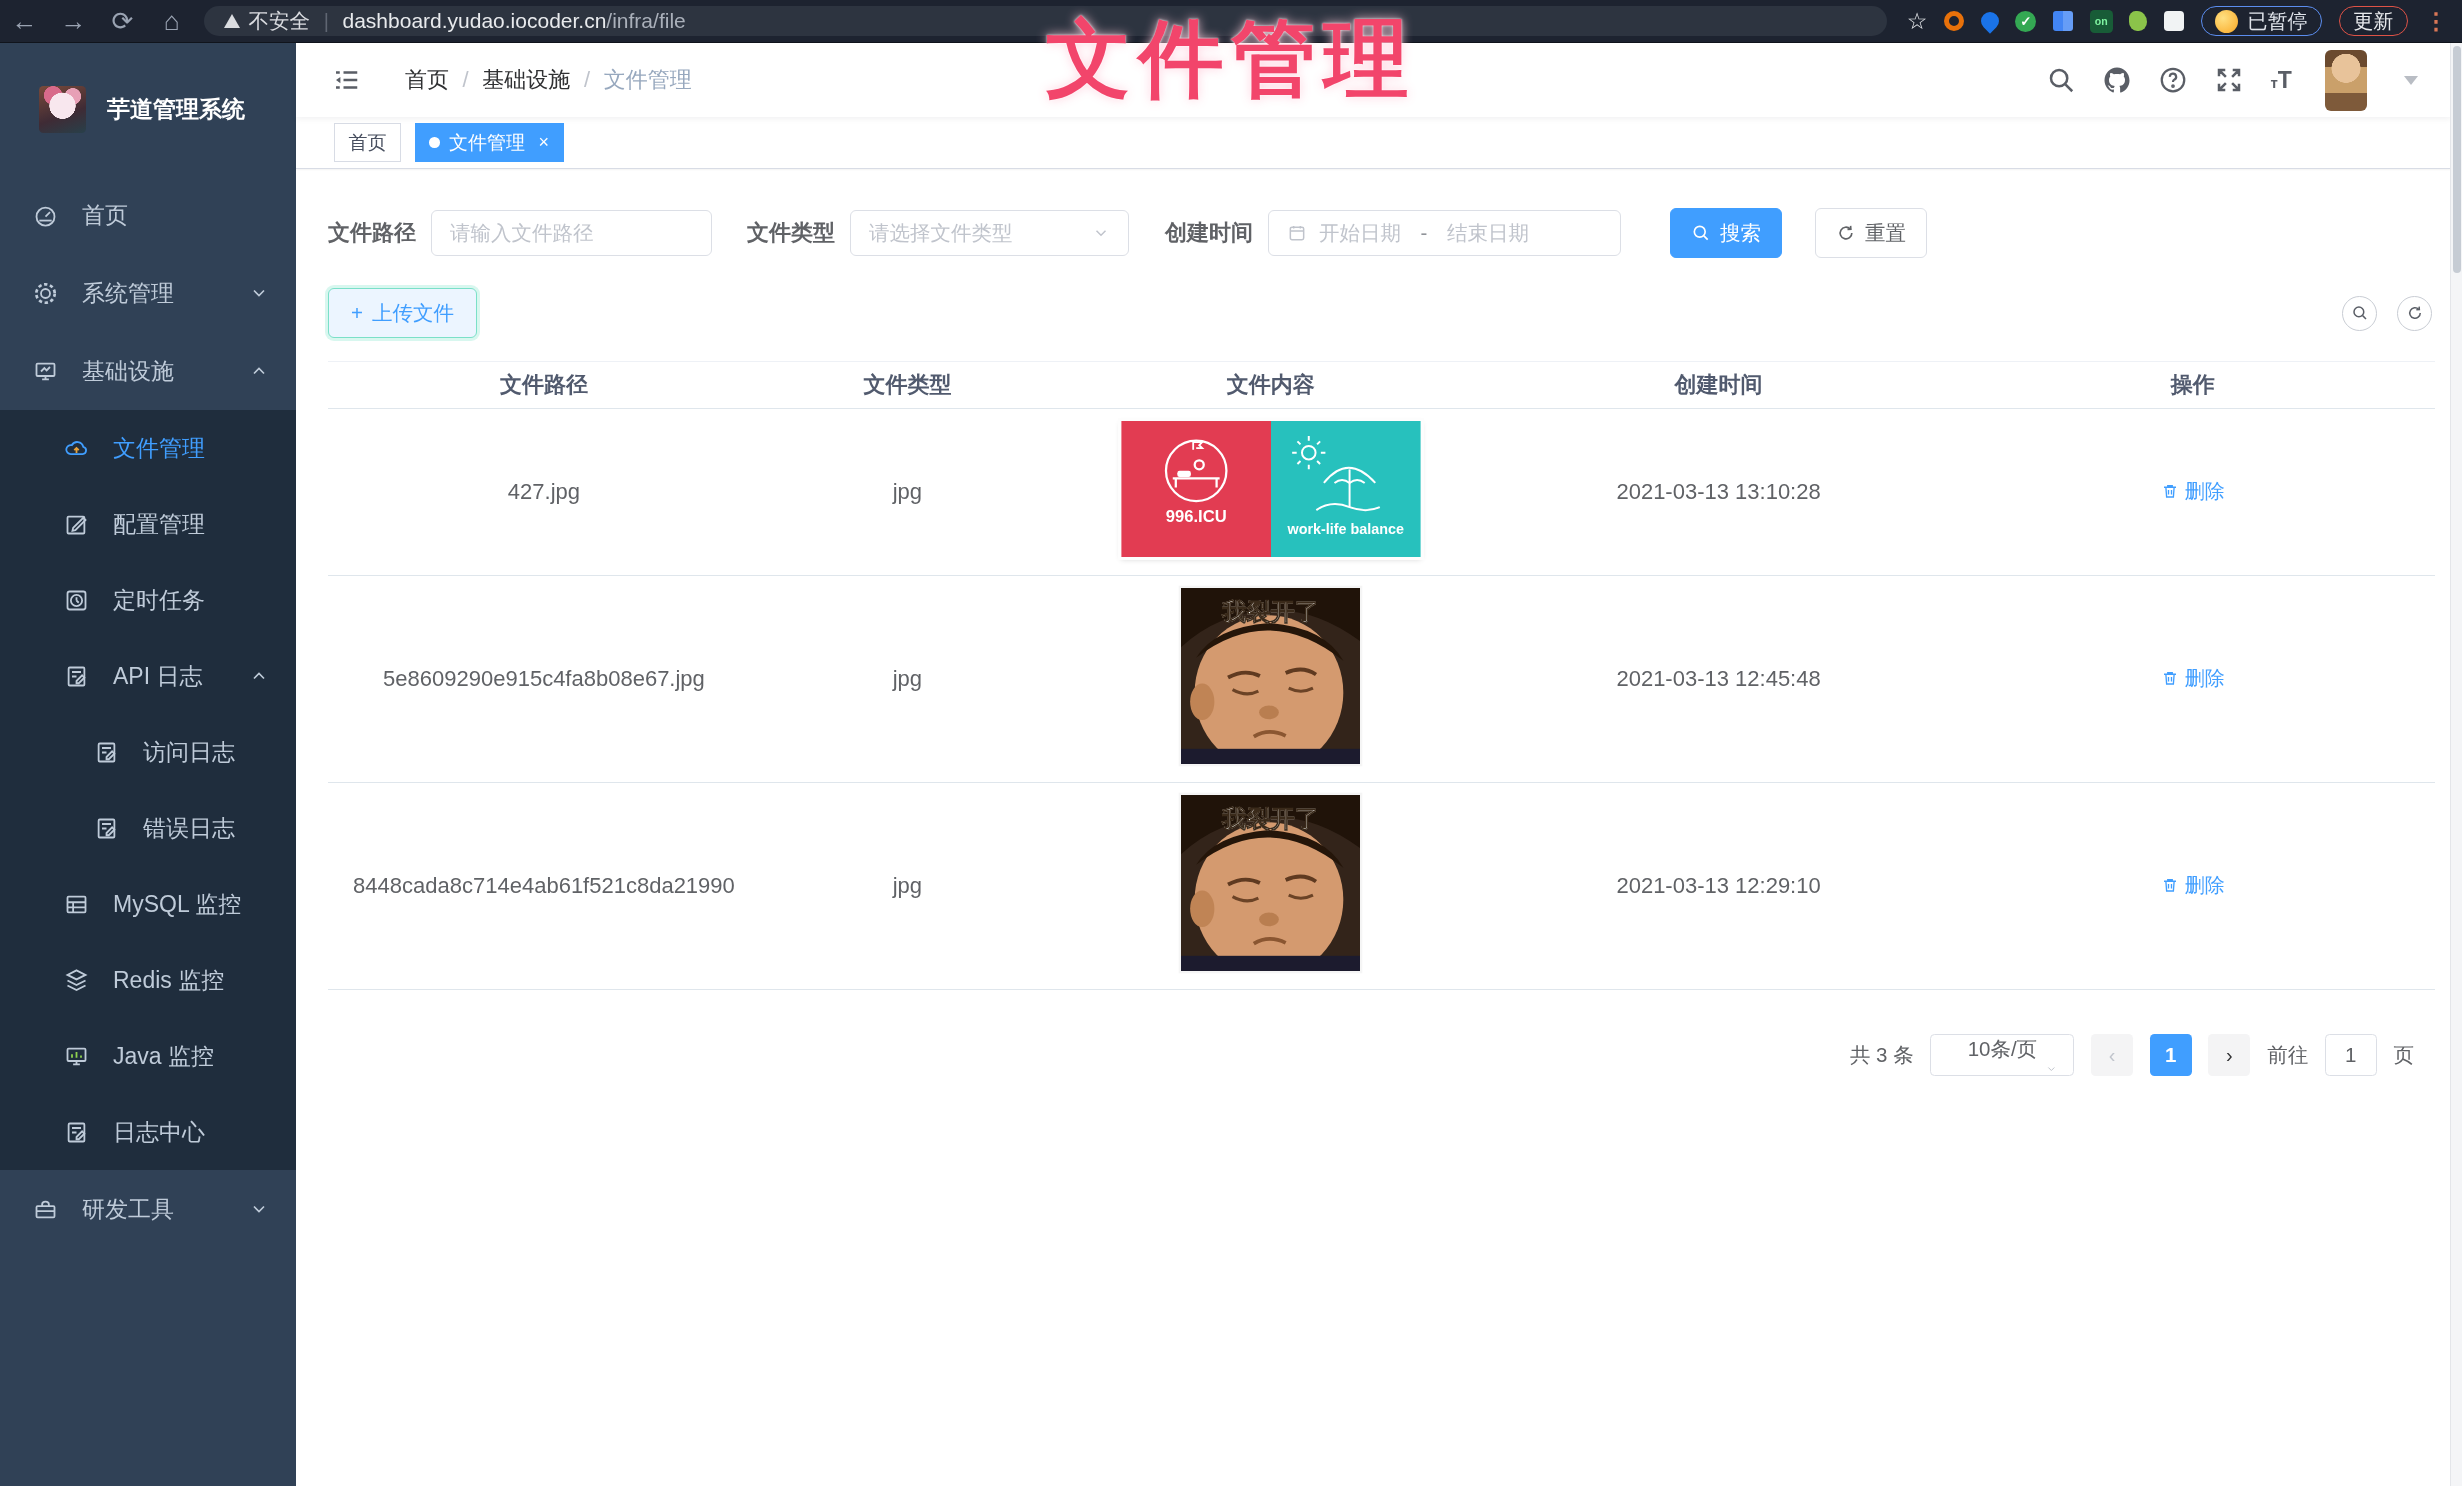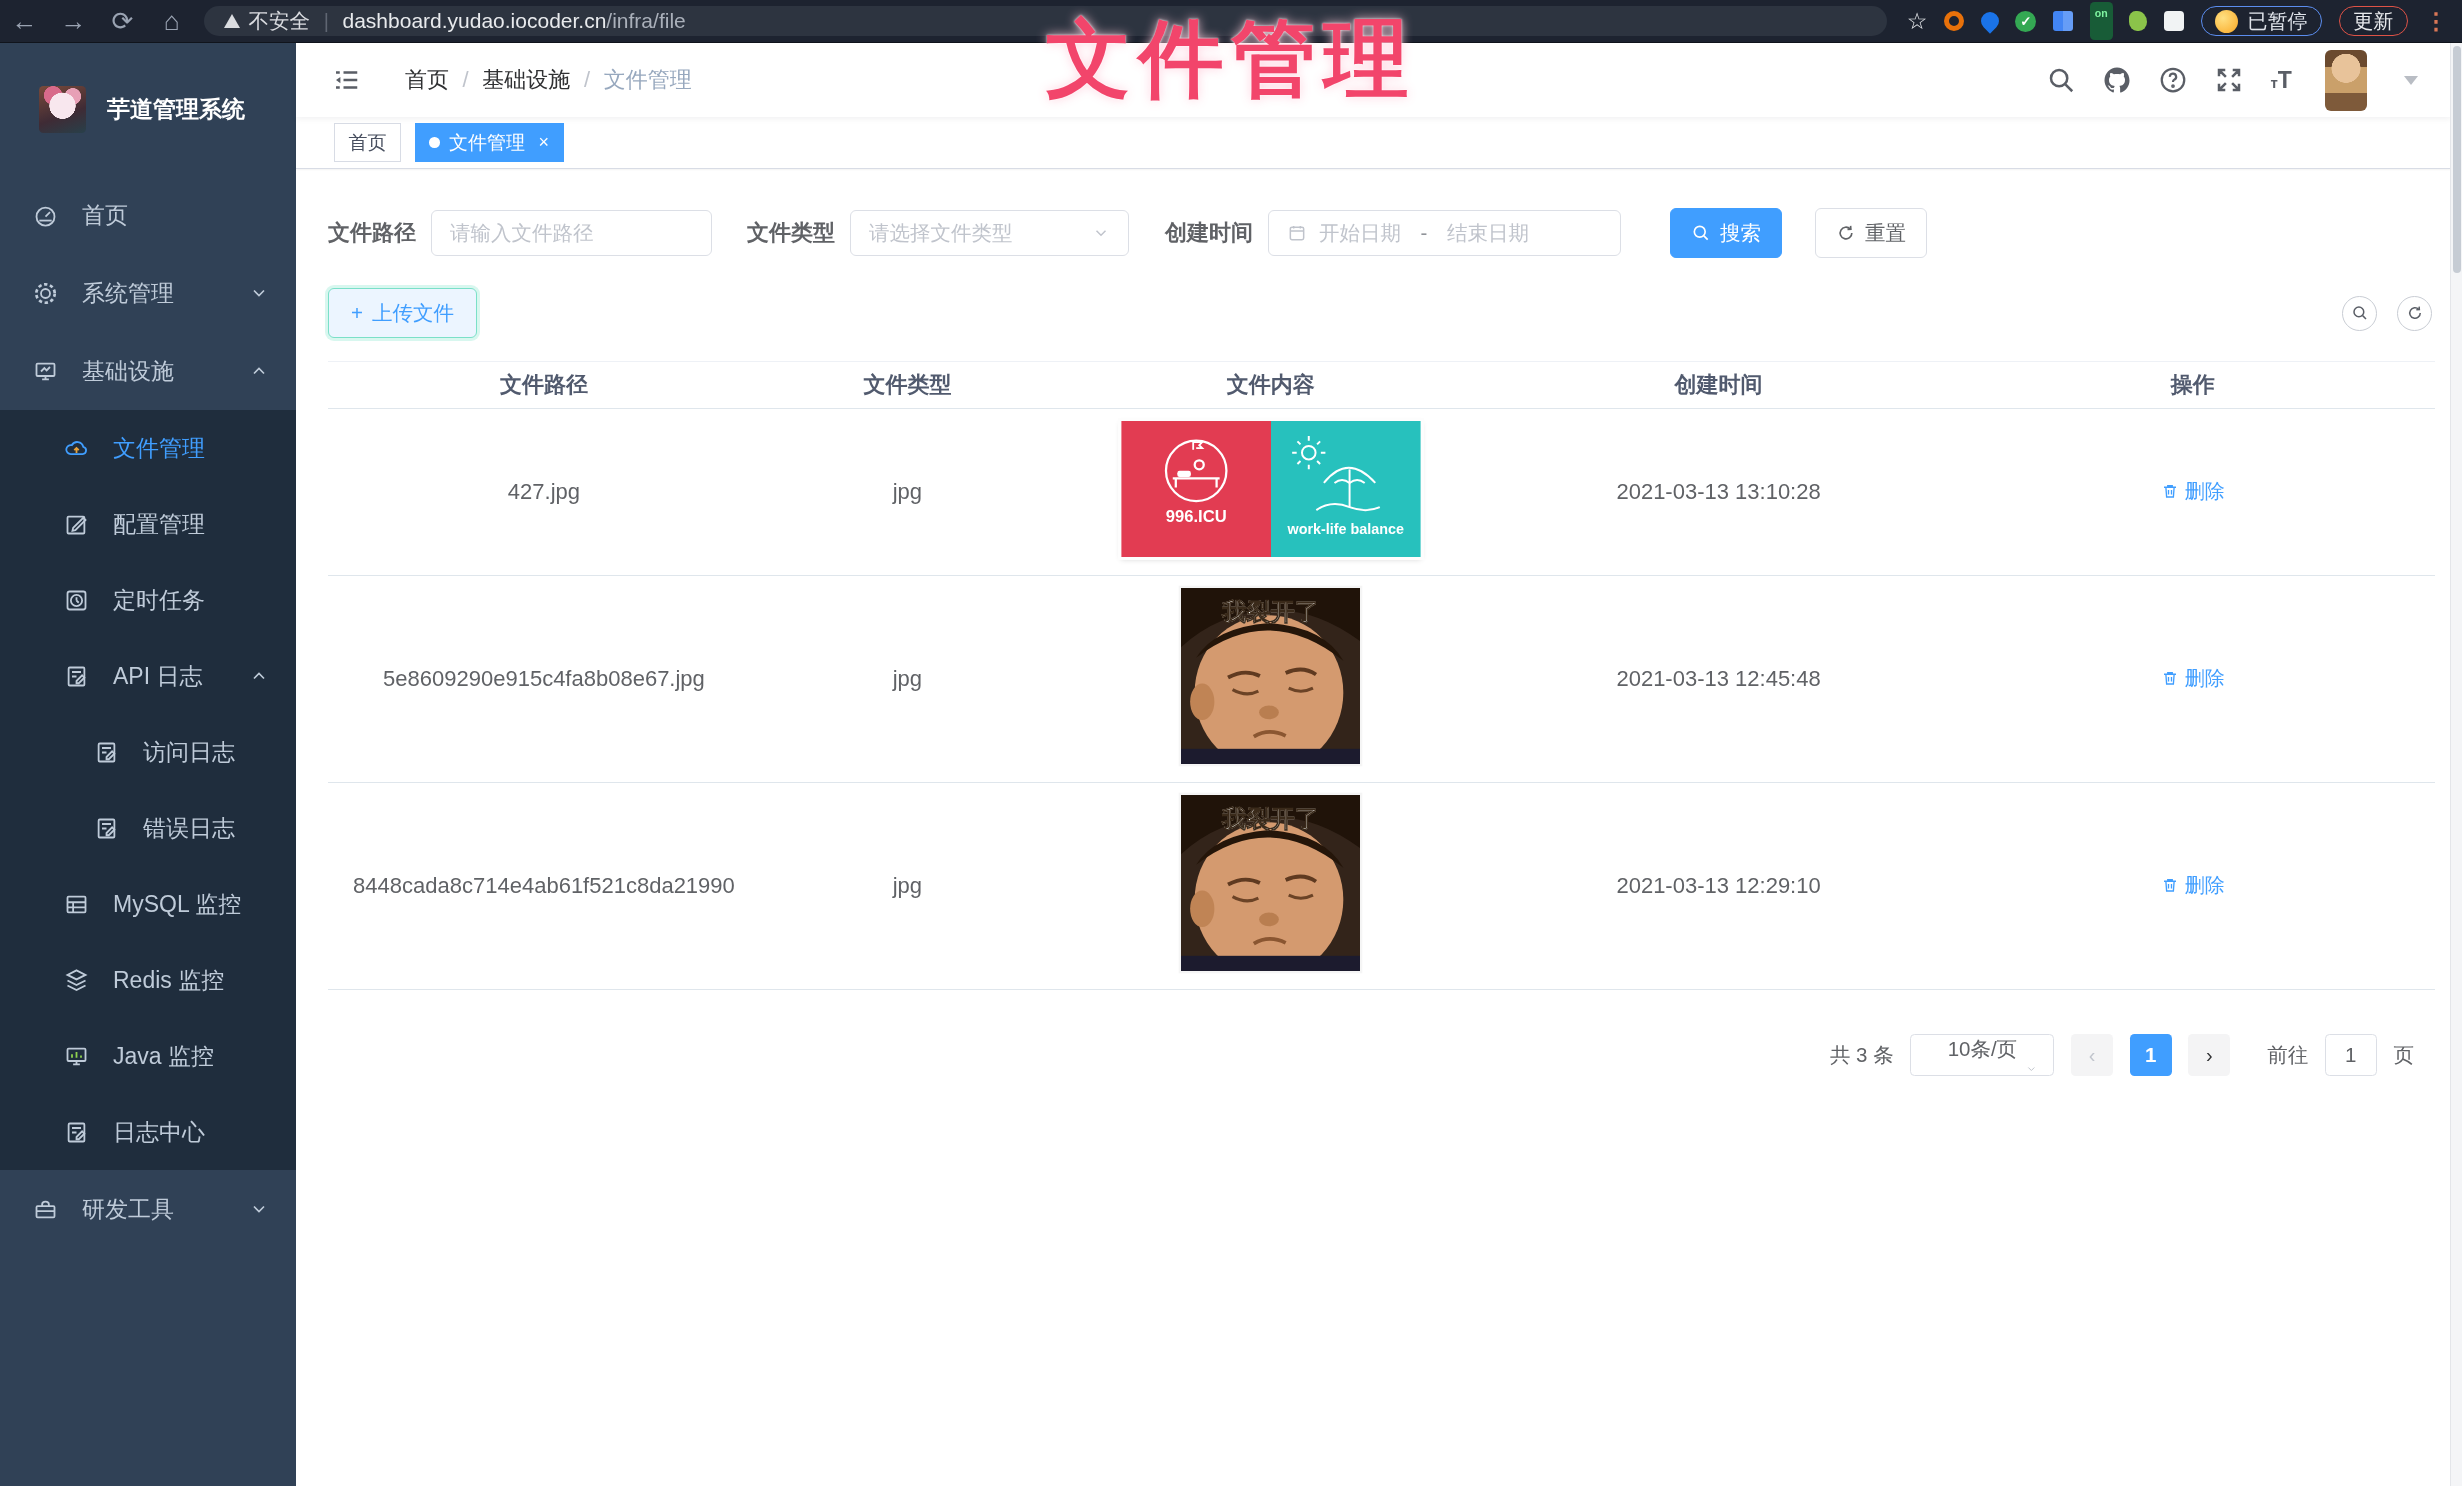--- a/index.html
+++ b/index.html
@@ -14,21 +14,21 @@
   .sec-label { color:#dadce0; font-size:20.5px; margin-right:13.6px; }
   .url-sep { color:#5f6672; font-size:20px; margin-right:13.6px; }
   .url-domain { color:#e8eaed; font-size:21px; }
   .url-path { color:#aab0ba; font-size:21px; }
   .chrome-right { display:flex; align-items:center; gap:16.7px; padding-right:13.6px; }
   .star { color:#e8eaed; font-size:23px; }
   .ext-donut { width:20px; height:20px; border:5.3px solid #e8710a; border-radius:50%; background:transparent; }
   .ext-pin { width:18px; height:18px; background:#1a73e8; border-radius:50% 50% 50% 0; transform:rotate(-45deg); }
   .ext-green { width:21px; height:21px; background:#34a853; border-radius:50%; color:#fff; font-size:13.6px; text-align:center; line-height:21px; font-weight:bold; }
   .ext-grid { width:20px; height:20px; background:linear-gradient(90deg,#4285f4 48%,#1d2330 48%,#1d2330 52%,#669df6 52%),#4285f4; border-radius:3px; }
-  .ext-on { width:23px; height:38px; background:#185c37; border-radius:4.5px; color:#7ef3a0; font-size:10.6px; font-weight:bold; text-align:center; line-height:23px; }
+  .ext-on { width:23px; height:23px; background:#185c37; border-radius:4.5px; color:#7ef3a0; font-size:10.6px; font-weight:bold; text-align:center; line-height:23px; }
   .ext-leaf { width:18px; height:20px; background:#8bc34a; border-radius:40% 60% 50% 50%; }
   .ext-puzzle { width:20px; height:20px; background:#f1f3f4; border-radius:3.8px; }
   .pill { height:30px; border-radius:15px; display:flex; align-items:center; padding:0 13.6px; font-size:20px; }
   .pill-paused { border:1.5px solid #5b8def; color:#dfe3ea; gap:9px; }
   .mini-emoji { width:23px; height:23px; border-radius:50%; background:radial-gradient(circle at 35% 35%,#ffe082,#f9a825); }
   .pill-update { border:1.5px solid #de5246; color:#e8eaed; }
   .kebab { color:#d97757; font-size:23px; font-weight:bold; letter-spacing:0.8px; }
 
   
   #watermark { position:absolute; left:50%; top:1.5px; transform:translateX(-50%); font-size:85px; font-weight:bold; color:#f2456b; z-index:50; letter-spacing:7.6px;
@@ -526,21 +526,21 @@
         <span>共 3 条</span>
         <span class="pg-select">
           <span>10条/页</span>
           <svg class="sel-caret" width="16.7" height="16.7" viewBox="0 0 24 24" fill="none" stroke="#c0c4cc" stroke-width="2">
               <polyline points="6,9 12,15 18,9"></polyline>
             </svg>
         </span>
         <span class="pg-btn">‹</span>
         <span class="pg-cur">1</span>
         <span class="pg-btn nxt">›</span>
-        <span style="margin-left:20px;">前往</span>
+        <span style="">前往</span>
         <input class="pg-goto" value="1" style="">
         <span>页</span>
       </div>
 
     </div>
   </div>
 
   <div id="scrollbar">
     <div id="scroll-thumb"></div>
   </div>

